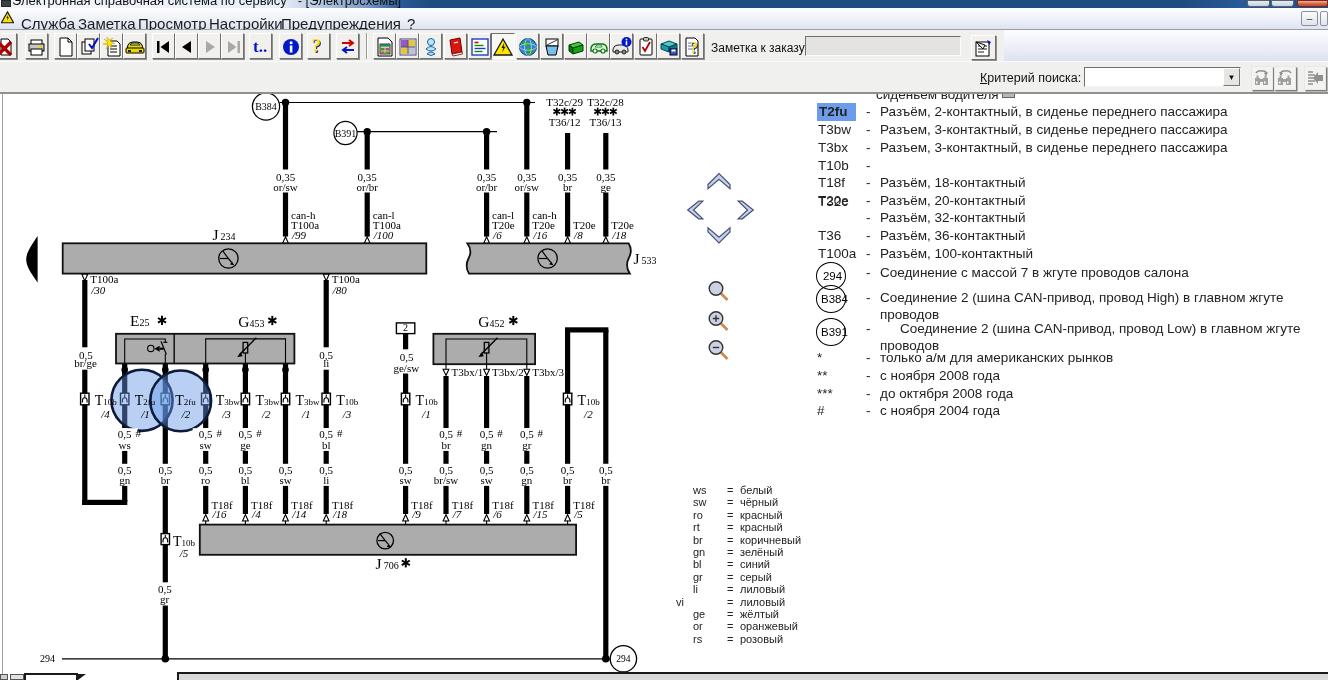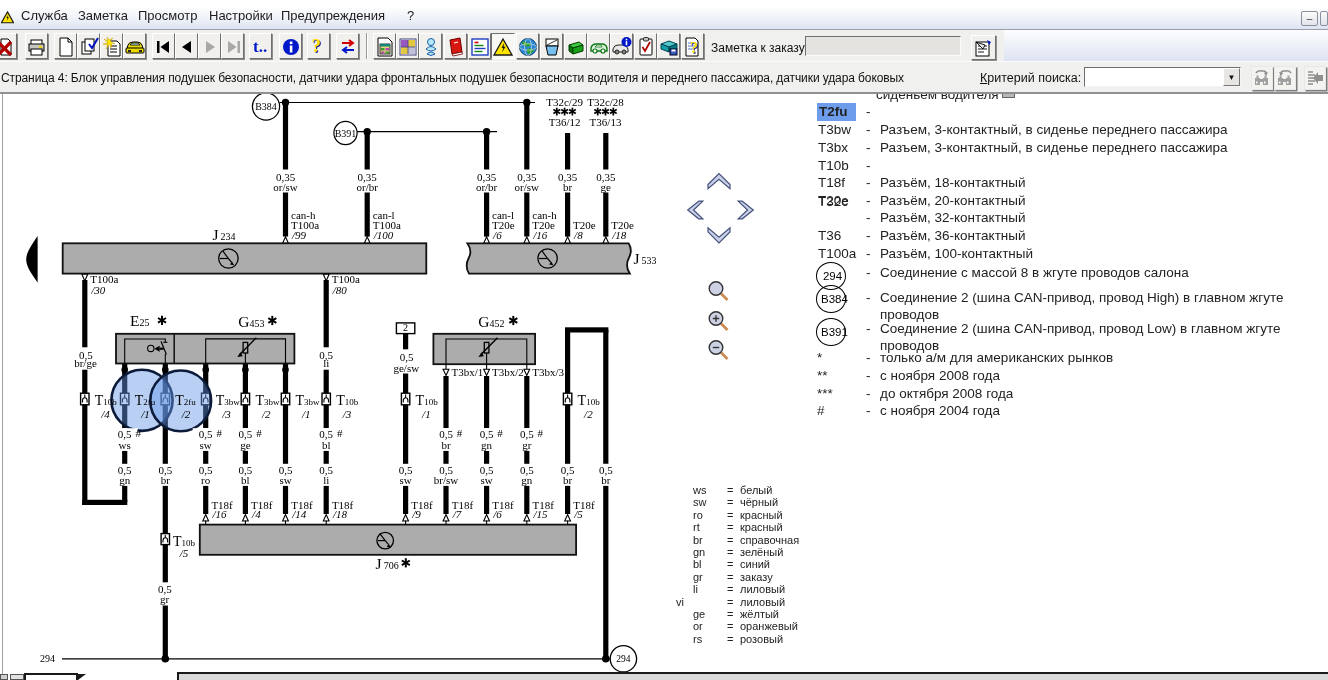--- a/index.html
+++ b/index.html
@@ -4,21 +4,21 @@
 *{margin:0;padding:0;box-sizing:border-box}
 html,body{width:1328px;height:680px;overflow:hidden;font-family:"Liberation Sans",sans-serif;background:#fff}
 #app{position:absolute;left:0;top:0;width:1328px;height:680px}
 .abs{position:absolute}
 
 #title{left:0;top:0;width:1328px;height:8px;background:linear-gradient(to right,#f2f6fc 0px,#e9eff9 280px,#7b9cc8 365px,#2a5a93 400px,#1d4c82 430px,#1d4c82 1180px,#2a5a93 1240px,#1d4c82 1328px);overflow:hidden}
 #title .txt{position:absolute;left:12px;top:-7px;font-size:13px;color:#111;white-space:nowrap}
 .wbtn{position:absolute;top:0;height:7px;border-radius:0 0 3px 3px}
 
 #menubar{left:0;top:8px;width:1328px;height:22px;background:linear-gradient(#fdfdfe,#eef1f8 55%,#dde3f2);border-bottom:1px solid #98a0ae}
-.mi{position:absolute;top:0;font-size:13px;color:#1c1c1c;white-space:nowrap}
+.mi{position:absolute;top:7px;font-size:15px;color:#1c1c1c;white-space:nowrap}
 .mdibtn{position:absolute;top:3px;width:17px;height:15px;background:linear-gradient(#fbfbfb,#e2e4ea);border:1px solid #8a919e;border-radius:2px;font-size:10px;text-align:center;line-height:13px;color:#333}
 
 #toolbar{left:0;top:30px;width:1328px;height:31px;background:#f0f0ee}
 #tb-right{position:absolute;left:1004px;top:0;width:324px;height:31px;background:linear-gradient(#fdfdfe,#dde3f2)}
 .tbtn{position:absolute;top:3px;width:23px;height:26px;background:#f1f0ec;border:1px solid;border-color:#ffffff #6f6f6f #6f6f6f #ffffff;box-shadow:1px 1px 0 #8f8f8f}
 .tbtn svg{position:absolute;left:1px;top:2px}
 .tpressed{background:#f7f7f3;border-color:#6f6f6f #ffffff #ffffff #6f6f6f;box-shadow:none}
 
 #sbar{left:0;top:61px;width:1328px;height:33px;background:#f0f0ee;border-top:1px solid #fafafa;border-bottom:2px solid #909090}
 #sbar .page{position:absolute;left:1px;top:9px;font-size:12px;letter-spacing:-0.1px;color:#111;white-space:nowrap}
@@ -28,20 +28,27 @@
 .sbtn{position:absolute;top:4px;width:22px;height:24px;background:#f3f3f0;border:1px solid #e8e8e6;box-shadow:1.5px 1.5px 0 #7e7e7e}
 
 #content{left:0;top:94px;width:1328px;height:586px;background:#fff;overflow:hidden}
 #botline{left:177px;top:672px;width:1151px;height:8px;background:#d9d9d9;border-top:2px solid #1a1a1a;border-left:2px solid #1a1a1a}
 .legrow{position:absolute;font-size:13.5px;color:#222;white-space:nowrap}
 .legterm{position:absolute;font-size:13.5px;color:#222;white-space:nowrap}
 .clr{position:absolute;font-size:11px;color:#222;white-space:nowrap}
 </style></head>
 <body>
 <div id="app">
+<div id="title" class="abs">
+<span class="abs" style="left:1px;top:0;width:10px;height:7px;background:#3a3f46;border:1px solid #23272c"></span>
+      <span class="txt">Электронная справочная система по сервису&nbsp;&nbsp; - [Электросхемы]</span>
+<span class="wbtn" style="left:1247px;width:23px;background:linear-gradient(#e8ecf2,#c9d2de);border:1px solid #5a6470"></span>
+<span class="wbtn" style="left:1271px;width:23px;background:linear-gradient(#e8ecf2,#c9d2de);border:1px solid #5a6470"></span>
+<span class="wbtn" style="left:1297px;width:31px;background:linear-gradient(#f0b39e,#d95b3a 60%,#c14a2c);border:1px solid #7a2a18"></span>
+</div>
 <div id="menubar" class="abs">
 <svg class="abs" style="left:1px;top:3px" width="13" height="13" viewBox="0 0 15 15">
         <polygon points="7.5,1 14.5,13.5 0.5,13.5" fill="#ffe400" stroke="#1a1a1a" stroke-width="1.3"></polygon>
         <path d="M8.2 4.5 L6.2 8.2 L7.6 8.2 L6.6 11.4 L9.2 7.3 L7.8 7.3 Z" fill="#1a1a1a"></path>
       </svg>
 <span class="mi" style="left:21px">Служба</span>
 <span class="mi" style="left:78px">Заметка</span>
 <span class="mi" style="left:138px">Просмотр</span>
 <span class="mi" style="left:209px">Настройки</span>
 <span class="mi" style="left:281px">Предупреждения</span>
@@ -262,21 +269,20 @@
       <div class="tbtn" style="left:971px;top:5px;width:25px;height:25px">
         <svg width="20" height="22" viewBox="0 0 20 22">
           <rect x="3" y="4" width="13" height="14" fill="#fff" stroke="#000"></rect>
           <path d="M5 8h9M5 11h9M5 14h6" stroke="#000" stroke-width="0.9"></path>
           <path d="M3 4 L10 11 L12 7 Z" fill="#e8e8e8" stroke="#000" stroke-width="0.9"></path>
           <path d="M14 2 L18 4 L16 7 Z" fill="#0018c8"></path>
         </svg>
       </div>
     </div>
 <div id="sbar" class="abs">
-<span class="page">Страница 4: Блок управления подушек безопасности, датчики удара фронтальных подушек безопасности водителя и переднего пассажира, датчики удара боковых</span>
 <span id="crit"><u>К</u>ритерий поиска:</span>
 <div id="combo">
         <span class="dd">▼</span>
       </div>
       <div class="sbtn" style="left:1251px"><svg width="20" height="22" viewBox="0 0 20 22">
           <path d="M4 6 Q6 3 9 4 L12 4 Q15 5 14 8" fill="none" stroke="#909090" stroke-width="1.6"></path>
           <path d="M12 6 L16 5 L14 9 Z" fill="#909090"></path>
           <rect x="3" y="11" width="5" height="7" fill="#a0a0a0"></rect>
           <rect x="11" y="11" width="5" height="7" fill="#a0a0a0"></rect>
           <rect x="4.5" y="8.5" width="2" height="3" fill="#a0a0a0"></rect>
@@ -691,20 +697,21 @@
         <line x1="721" y1="323.5" x2="727.5" y2="330.0" stroke="#cc8c55" stroke-width="2.8"></line>
         <circle cx="716" cy="318.5" r="6.8" fill="#ccd1e4" stroke="#333" stroke-width="1.4"></circle>
         <path d="M712.8 318.5 h6.4 M716 315.3 v6.4" stroke="#333" stroke-width="1.4"></path>
         <line x1="721" y1="352.5" x2="727.5" y2="359.0" stroke="#cc8c55" stroke-width="2.8"></line>
         <circle cx="716" cy="347.5" r="6.8" fill="#ccd1e4" stroke="#333" stroke-width="1.4"></circle>
         <path d="M712.8 347.5 h6.4" stroke="#333" stroke-width="1.4"></path>
       </svg>
       <div class="abs" style="left:876px;top:-7px;font-size:13.5px;color:#222;white-space:nowrap">сиденьем водителя <span style="display:inline-block;width:13px;height:8px;background:#b8b8b8;border:1px solid #666;vertical-align:1px"></span></div>
       <div class="legterm" style="left:817px;top:9.5px;background:#6d9ceb;font-weight:bold;padding:1px 8px 2px 2px;margin-top:-1px">T2fu</div>
       <div class="legrow" style="left:866px;top:9.5px">-</div>
+      <div class="legrow" style="left:880px;top:9.5px">Разъём, 2-контактный, в сиденье переднего пассажира</div>
       <div class="legterm" style="left:818px;top:28.3px">T3bw</div>
       <div class="legrow" style="left:866px;top:28.3px">-</div>
       <div class="legrow" style="left:880px;top:28.3px">Разъем, 3-контактный, в сиденье переднего пассажира</div>
       <div class="legterm" style="left:818px;top:45.9px">T3bx</div>
       <div class="legrow" style="left:866px;top:45.9px">-</div>
       <div class="legrow" style="left:880px;top:45.9px">Разъем, 3-контактный, в сиденье переднего пассажира</div>
       <div class="legterm" style="left:818px;top:63.5px">T10b</div>
       <div class="legrow" style="left:866px;top:63.5px">-</div>
       <div class="legterm" style="left:818px;top:81.1px">T18f</div>
       <div class="legrow" style="left:866px;top:81.1px">-</div>
@@ -716,28 +723,28 @@
       <div class="legrow" style="left:866px;top:116.3px">-</div>
       <div class="legrow" style="left:880px;top:116.3px">Разъём, 32-контактный</div>
       <div class="legterm" style="left:818px;top:133.9px">T36</div>
       <div class="legrow" style="left:866px;top:133.9px">-</div>
       <div class="legrow" style="left:880px;top:133.9px">Разъём, 36-контактный</div>
       <div class="legterm" style="left:818px;top:151.5px">T100a</div>
       <div class="legrow" style="left:866px;top:151.5px">-</div>
       <div class="legrow" style="left:880px;top:151.5px">Разъём, 100-контактный</div>
       <div class="abs" style="left:816px;top:168px;width:30px;height:28px;border:1.4px solid #000;border-radius:50%;font-size:11.5px;text-align:center;line-height:26px;padding-left:3px">294</div>
       <div class="legrow" style="left:866px;top:170.5px">-</div>
-      <div class="legrow" style="left:880px;top:170.5px">Соединение с массой 8 в жгуте проводов салона</div>
+      <div class="legrow" style="left:880px;top:170.5px">Соединение с массой 7 в жгуте проводов салона</div>
       <div class="abs" style="left:816px;top:190.5px;width:30px;height:28px;border:1.4px solid #000;border-radius:50%;font-size:11.5px;text-align:center;line-height:26px;padding-left:4px">B384</div>
       <div class="legrow" style="left:866px;top:196.0px">-</div>
       <div class="legrow" style="left:880px;top:196.0px">Соединение 2 (шина CAN-привод, провод High) в главном жгуте</div>
       <div class="legrow" style="left:880px;top:213.3px">проводов</div>
       <div class="abs" style="left:816px;top:223.5px;width:30px;height:28px;border:1.4px solid #000;border-radius:50%;font-size:11.5px;text-align:center;line-height:26px;padding-left:4px">B391</div>
       <div class="legrow" style="left:866px;top:227.0px">-</div>
-      <div class="legrow" style="left:880px;top:227.0px">Соединение 2 (шина CAN-привод, провод Low) в главном жгуте</div>
+      <div class="legrow" style="left:900px;top:227.0px">Соединение 2 (шина CAN-привод, провод Low) в главном жгуте</div>
       <div class="legrow" style="left:880px;top:244.3px">проводов</div>
       <div class="legterm" style="left:817px;top:256.4px">*</div>
       <div class="legrow" style="left:866px;top:256.4px">-</div>
       <div class="legrow" style="left:880px;top:256.4px">только а/м для американских рынков</div>
       <div class="legterm" style="left:817px;top:274px">**</div>
       <div class="legrow" style="left:866px;top:274px">-</div>
       <div class="legrow" style="left:880px;top:274px">с ноября 2008 года</div>
       <div class="legterm" style="left:817px;top:291.6px">***</div>
       <div class="legrow" style="left:866px;top:291.6px">-</div>
       <div class="legrow" style="left:880px;top:291.6px">до октября 2008 года</div>
@@ -751,30 +758,30 @@
       <div class="clr" style="left:727px;top:402.4px">=</div>
       <div class="clr" style="left:740px;top:402.4px">чёрный</div>
       <div class="clr" style="left:693px;top:414.8px">ro</div>
       <div class="clr" style="left:727px;top:414.8px">=</div>
       <div class="clr" style="left:740px;top:414.8px">красный</div>
       <div class="clr" style="left:693px;top:427.2px">rt</div>
       <div class="clr" style="left:727px;top:427.2px">=</div>
       <div class="clr" style="left:740px;top:427.2px">красный</div>
       <div class="clr" style="left:693px;top:439.6px">br</div>
       <div class="clr" style="left:727px;top:439.6px">=</div>
-      <div class="clr" style="left:740px;top:439.6px">справочная</div>
+      <div class="clr" style="left:740px;top:439.6px">коричневый</div>
       <div class="clr" style="left:693px;top:452.0px">gn</div>
       <div class="clr" style="left:727px;top:452.0px">=</div>
       <div class="clr" style="left:740px;top:452.0px">зелёный</div>
       <div class="clr" style="left:693px;top:464.4px">bl</div>
       <div class="clr" style="left:727px;top:464.4px">=</div>
       <div class="clr" style="left:740px;top:464.4px">синий</div>
       <div class="clr" style="left:693px;top:476.8px">gr</div>
       <div class="clr" style="left:727px;top:476.8px">=</div>
-      <div class="clr" style="left:740px;top:476.8px">заказу</div>
+      <div class="clr" style="left:740px;top:476.8px">серый</div>
       <div class="clr" style="left:693px;top:489.2px">li</div>
       <div class="clr" style="left:727px;top:489.2px">=</div>
       <div class="clr" style="left:740px;top:489.2px">лиловый</div>
       <div class="clr" style="left:676px;top:501.6px">vi</div>
       <div class="clr" style="left:727px;top:501.6px">=</div>
       <div class="clr" style="left:740px;top:501.6px">лиловый</div>
       <div class="clr" style="left:693px;top:514.0px">ge</div>
       <div class="clr" style="left:727px;top:514.0px">=</div>
       <div class="clr" style="left:740px;top:514.0px">жёлтый</div>
       <div class="clr" style="left:693px;top:526.4px">or</div>

